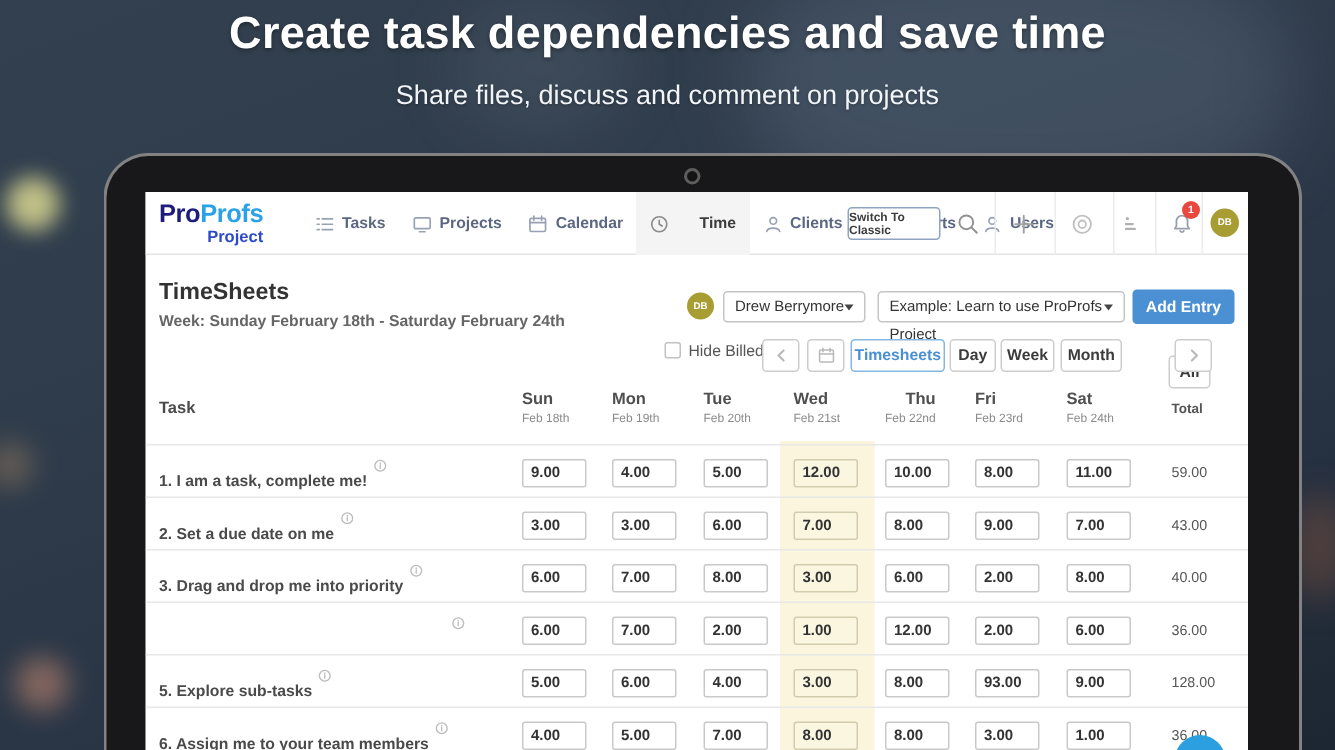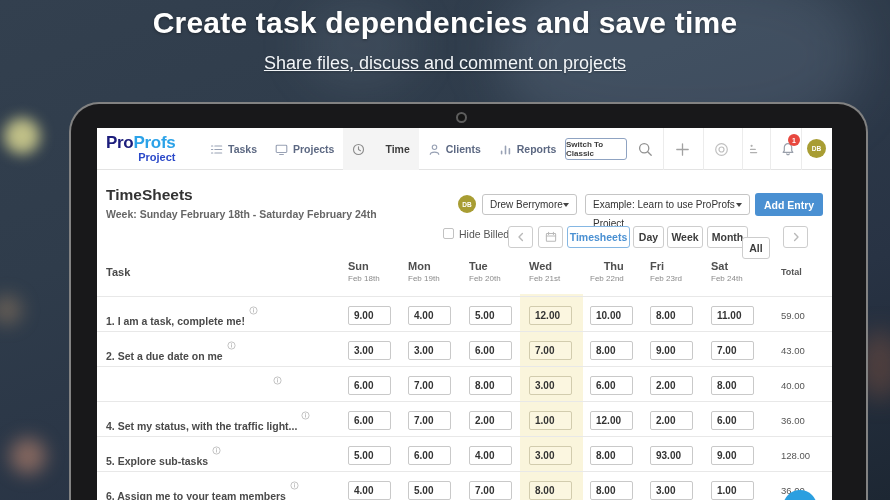--- a/index.html
+++ b/index.html
@@ -13,21 +13,21 @@
   .bk2 { left:-8px; top:295px; width:30px; height:30px; background:rgba(200,155,105,.35); filter:blur(9px); }
   .bk3 { left:10px; top:438px; width:36px; height:36px; background:rgba(222,152,120,.5); filter:blur(9px); }
   .bk4 { left:858px; top:330px; width:44px; height:70px; background:rgba(170,98,66,.32); filter:blur(12px); }
   .bk5 { left:500px; top:-30px; width:360px; height:170px; background:rgba(140,160,185,.20); filter:blur(26px); border-radius:40%; }
   .bk6 { left:300px; top:0px; width:120px; height:90px; background:rgba(150,165,185,.12); filter:blur(20px); }
 
   
   .hero-title { position:absolute; top:6px; left:0; width:890px; text-align:center;
     color:#fff; font-size:30px; font-weight:700; letter-spacing:.2px; text-shadow:0 1px 3px rgba(0,0,0,.35); }
   .hero-sub { position:absolute; top:53px; left:0; width:890px; text-align:center;
-    color:#f2f5f8; font-size:18px; font-weight:400; text-shadow:0 1px 2px rgba(0,0,0,.3);text-decoration:underline; }
+    color:#f2f5f8; font-size:18px; font-weight:400; text-shadow:0 1px 2px rgba(0,0,0,.3); }
 
   
   .laptop { position:absolute; left:69px; top:102px; width:799px; height:398px;
     background:#18181a; border:2px solid #828282; border-bottom:none; border-radius:30px 30px 0 0; }
   .camera { position:absolute; left:456px; top:112px; width:11px; height:11px; border-radius:50%;
     background:#141414; border:2px solid #5d5d5d; }
 
   
   .screen { position:absolute; left:97px; top:128px; width:735px; height:372px; background:#fff; overflow:hidden; }
 
@@ -140,20 +140,31 @@
           <span class="nav-ic">
             <svg width="13" height="13" viewBox="0 0 14 14">
               <g class="stroke">
                 <rect x="1.3" y="2.4" width="11.4" height="7.8" rx="1"></rect>
                 <path d="M5 12.4h4"></path>
               </g>
             </svg>
           </span>
           <span class="nav-lb">Projects</span>
         </div>
+        <div class="nav-item">
+          <span class="nav-ic">
+            <svg width="13" height="13" viewBox="0 0 14 14">
+              <g class="stroke">
+                <rect x="1.4" y="2.8" width="11.2" height="9.4" rx="1"></rect>
+                <path d="M4.2 1.2v3M9.8 1.2v3M1.4 5.8h11.2"></path>
+              </g>
+            </svg>
+          </span>
+          <span class="nav-lb">Calendar</span>
+        </div>
         <div class="nav-item active">
           <span class="nav-ic">
             <svg width="13" height="13" viewBox="0 0 14 14">
               <g class="stroke">
                 <circle cx="7" cy="7" r="5.4"></circle>
                 <path d="M7 4.2V7l2.1 1.3"></path>
               </g>
             </svg>
           </span>
           <span class="nav-lb">Time</span>
@@ -274,21 +285,21 @@
             <path d="M4.2 1.4v2.6M9.8 1.4v2.6M1.6 5.8h10.8"></path>
           </g>
         </svg>
       </span>
   </div>
   <div>
       <div class="vbtn active" style="left: 470px; width: 63px;">Timesheets</div>
       <div class="vbtn" style="left: 536px; width: 31px;">Day</div>
       <div class="vbtn" style="left: 570px; width: 36px;">Week</div>
       <div class="vbtn" style="left: 610px; width: 41px;">Month</div>
-      <div class="vbtn" style="left: 645px; width: 28px; margin-top: 11px;">All</div>
+      <div class="vbtn" style="left: 682px; width: 28px; margin-top: 11px;">All</div>
     </div>
   <div class="fbtn icon" style="left:686px; width:25px;">
     <span>
         <svg width="12" height="12" viewBox="0 0 12 12">
           <g class="stroke" style="stroke-width:1.4">
             <path d="M4.6 2.6L8 6l-3.4 3.4"></path>
           </g>
         </svg>
       </span>
   </div>
@@ -356,37 +367,37 @@
         <input class="hours" type="text" value="3.00" style="left: 251px;">
         <input class="hours" type="text" value="3.00" style="left: 311px;">
         <input class="hours" type="text" value="6.00" style="left: 372px;">
         <input class="hours wed" type="text" value="7.00" style="left: 432px;">
         <input class="hours" type="text" value="8.00" style="left: 493px;">
         <input class="hours" type="text" value="9.00" style="left: 553px;">
         <input class="hours" type="text" value="7.00" style="left: 614px;">
         <span class="t-total">43.00</span>
       </div>
       <div class="t-row" style="top: 238px;">
+        <span class="t-label">3. Drag and drop me into priority</span>
         <span class="info" style="left: 176px;">
           <svg width="9" height="9" viewBox="0 0 10 10">
             <circle cx="5" cy="5" r="4" fill="none" stroke="#bcbcbc" stroke-width="1"></circle>
             <path d="M5 4.4v2.4M5 2.9v.5" stroke="#bcbcbc" stroke-width="1" stroke-linecap="round"></path>
           </svg>
         </span>
         <input class="hours" type="text" value="6.00" style="left: 251px;">
         <input class="hours" type="text" value="7.00" style="left: 311px;">
         <input class="hours" type="text" value="8.00" style="left: 372px;">
         <input class="hours wed" type="text" value="3.00" style="left: 432px;">
         <input class="hours" type="text" value="6.00" style="left: 493px;">
         <input class="hours" type="text" value="2.00" style="left: 553px;">
         <input class="hours" type="text" value="8.00" style="left: 614px;">
         <span class="t-total">40.00</span>
       </div>
       <div class="t-row" style="top: 273px;">
-        <span class="t-label">4. Set my status, with the traffic light...</span>
         <span class="info" style="left: 204px;">
           <svg width="9" height="9" viewBox="0 0 10 10">
             <circle cx="5" cy="5" r="4" fill="none" stroke="#bcbcbc" stroke-width="1"></circle>
             <path d="M5 4.4v2.4M5 2.9v.5" stroke="#bcbcbc" stroke-width="1" stroke-linecap="round"></path>
           </svg>
         </span>
         <input class="hours" type="text" value="6.00" style="left: 251px;">
         <input class="hours" type="text" value="7.00" style="left: 311px;">
         <input class="hours" type="text" value="2.00" style="left: 372px;">
         <input class="hours wed" type="text" value="1.00" style="left: 432px;">

